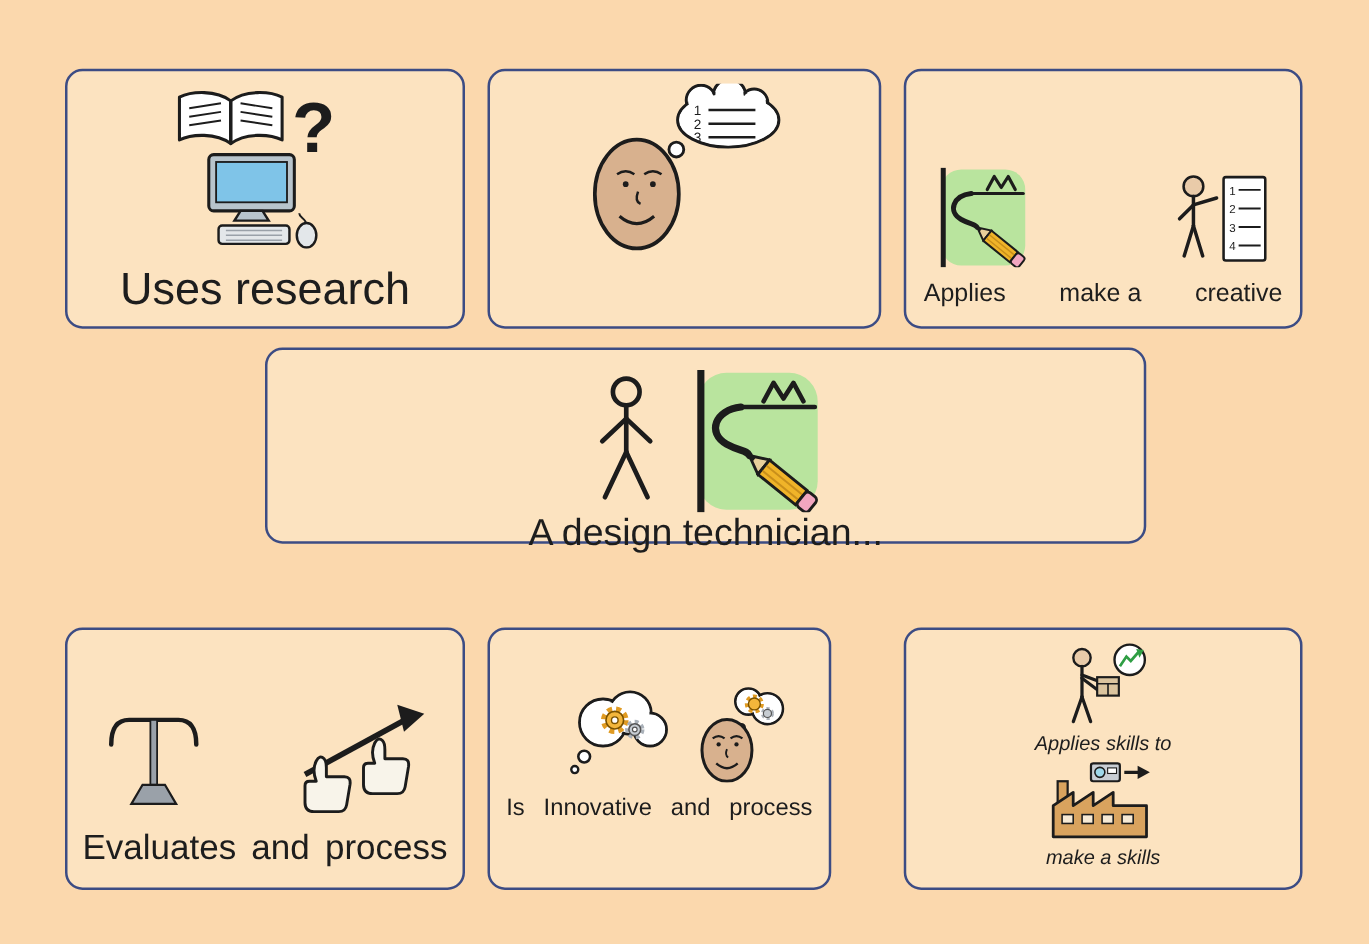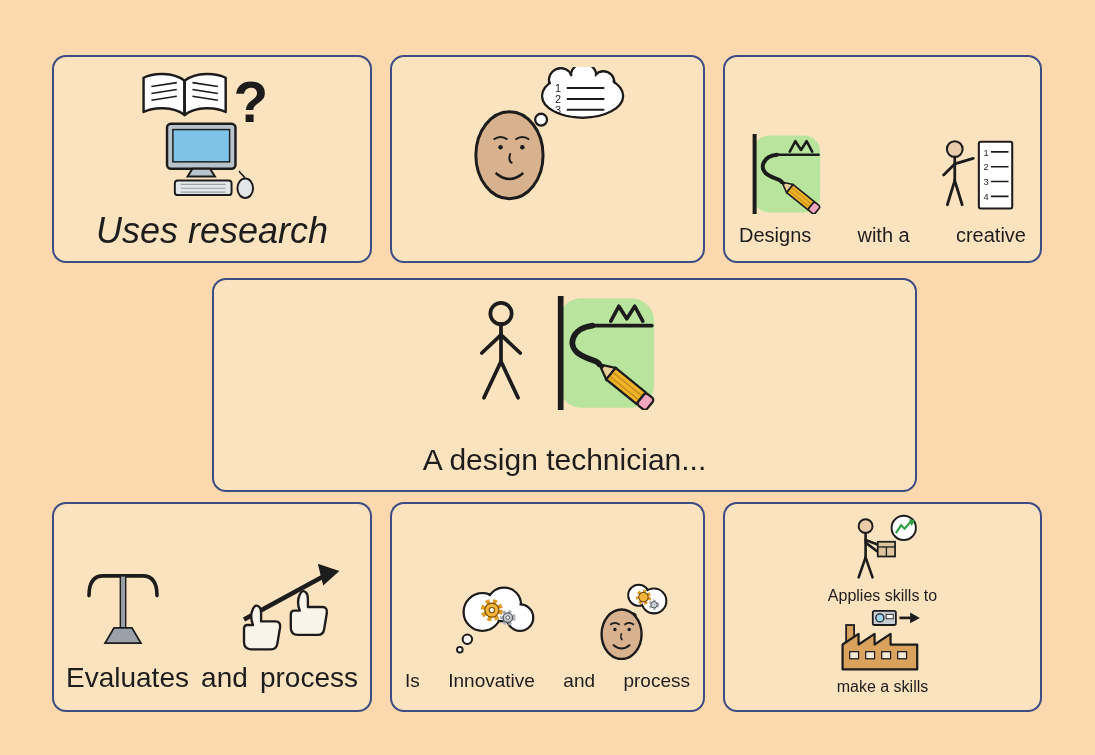--- a/index.html
+++ b/index.html
@@ -12,26 +12,26 @@
   text{font-family:"Liberation Sans",sans-serif;}
   .card{
     position:absolute;box-sizing:border-box;
     background:#fce3c0;
     border:2px solid #3c4c84;border-radius:14px;
     display:flex;flex-direction:column;align-items:center;
   }
   #card-uses-research{left:52px;top:55px;width:320px;height:208px;justify-content:space-between;padding:10px 6px 10px 6px;}
   #card-plans-process{left:390px;top:55px;width:315px;height:208px;justify-content:space-between;padding:10px 6px 12px 6px;}
   #card-designs-purpose{left:723px;top:55px;width:319px;height:208px;justify-content:flex-end;padding:8px 0 14px 0;}
-  #card-design-technician{left:212px;top:278px;width:705px;height:214px;justify-content:space-between;padding:16px 6px 14px 6px;}
+  #card-design-technician{left:212px;top:278px;width:705px;height:157px;justify-content:space-between;padding:16px 6px 14px 6px;}
   #card-evaluates{left:52px;top:502px;width:320px;height:210px;justify-content:flex-end;padding:8px 0 16px 0;}
-  #card-innovative{left:390px;top:502px;width:315px;height:210px;justify-content:flex-end;padding:8px 0 18px 0;}
-  #card-applies{left:723px;top:502px;width:319px;height:210px;justify-content:flex-start;padding:10px 6px 10px 6px;}
-
-  .big-label{font-size:36px;line-height:1.1;font-style:italic;}
+  #card-innovative{left:390px;top:502px;width:275px;height:210px;justify-content:center;padding:8px 0 18px 0;}
+  #card-applies{left:723px;top:502px;width:319px;height:210px;justify-content:flex-start;padding:10px 6px 10px 6px;font-style:italic;}
+
+  .big-label{font-size:36px;line-height:1.1;}
   .mid-label{font-size:29px;line-height:1.1;}
   .center-label{font-size:30px;line-height:1.1;}
   .small-label{font-size:16px;line-height:1.2;margin:4px 0;}
 
   .icon-row{display:flex;align-items:flex-end;width:100%;box-sizing:border-box;}
   .row-between{justify-content:space-between;}
   .row-center{justify-content:center;align-items:center;}
 
   .words-row{
     display:flex;justify-content:space-between;align-items:baseline;
@@ -133,22 +133,22 @@
       <line x1="22" y1="46" x2="30" y2="72" stroke="#1c1c1c" stroke-width="3" stroke-linecap="round"></line>
       <rect x="48" y="4" width="36" height="72" rx="2" fill="#ffffff" stroke="#1c1c1c" stroke-width="2.2"></rect>
       <text x="53" y="19" font-size="10" fill="#1c1c1c">1</text>
       <text x="53" y="35" font-size="10" fill="#1c1c1c">2</text>
       <text x="53" y="51" font-size="10" fill="#1c1c1c">3</text>
       <text x="53" y="67" font-size="10" fill="#1c1c1c">4</text>
       <path d="M61,15 h19 M61,31 h19 M61,47 h19 M61,63 h19" stroke="#1c1c1c" stroke-width="1.7"></path>
     </svg>
   </div>
   <div class="words-row">
-    <span>Designs</span>
-    <span>with a</span>
+    <span>Applies</span>
+    <span>make a</span>
     <span>creative</span>
   </div>
 </div>
 
 <div class="card" id="card-design-technician">
   <div class="icon-row row-center" style="gap:14px;">
     <svg width="64" height="108" viewBox="0 0 60 100">
         <use href="#sym-person"></use>
       </svg>
     <svg width="114" height="114" viewBox="0 0 100 100">

